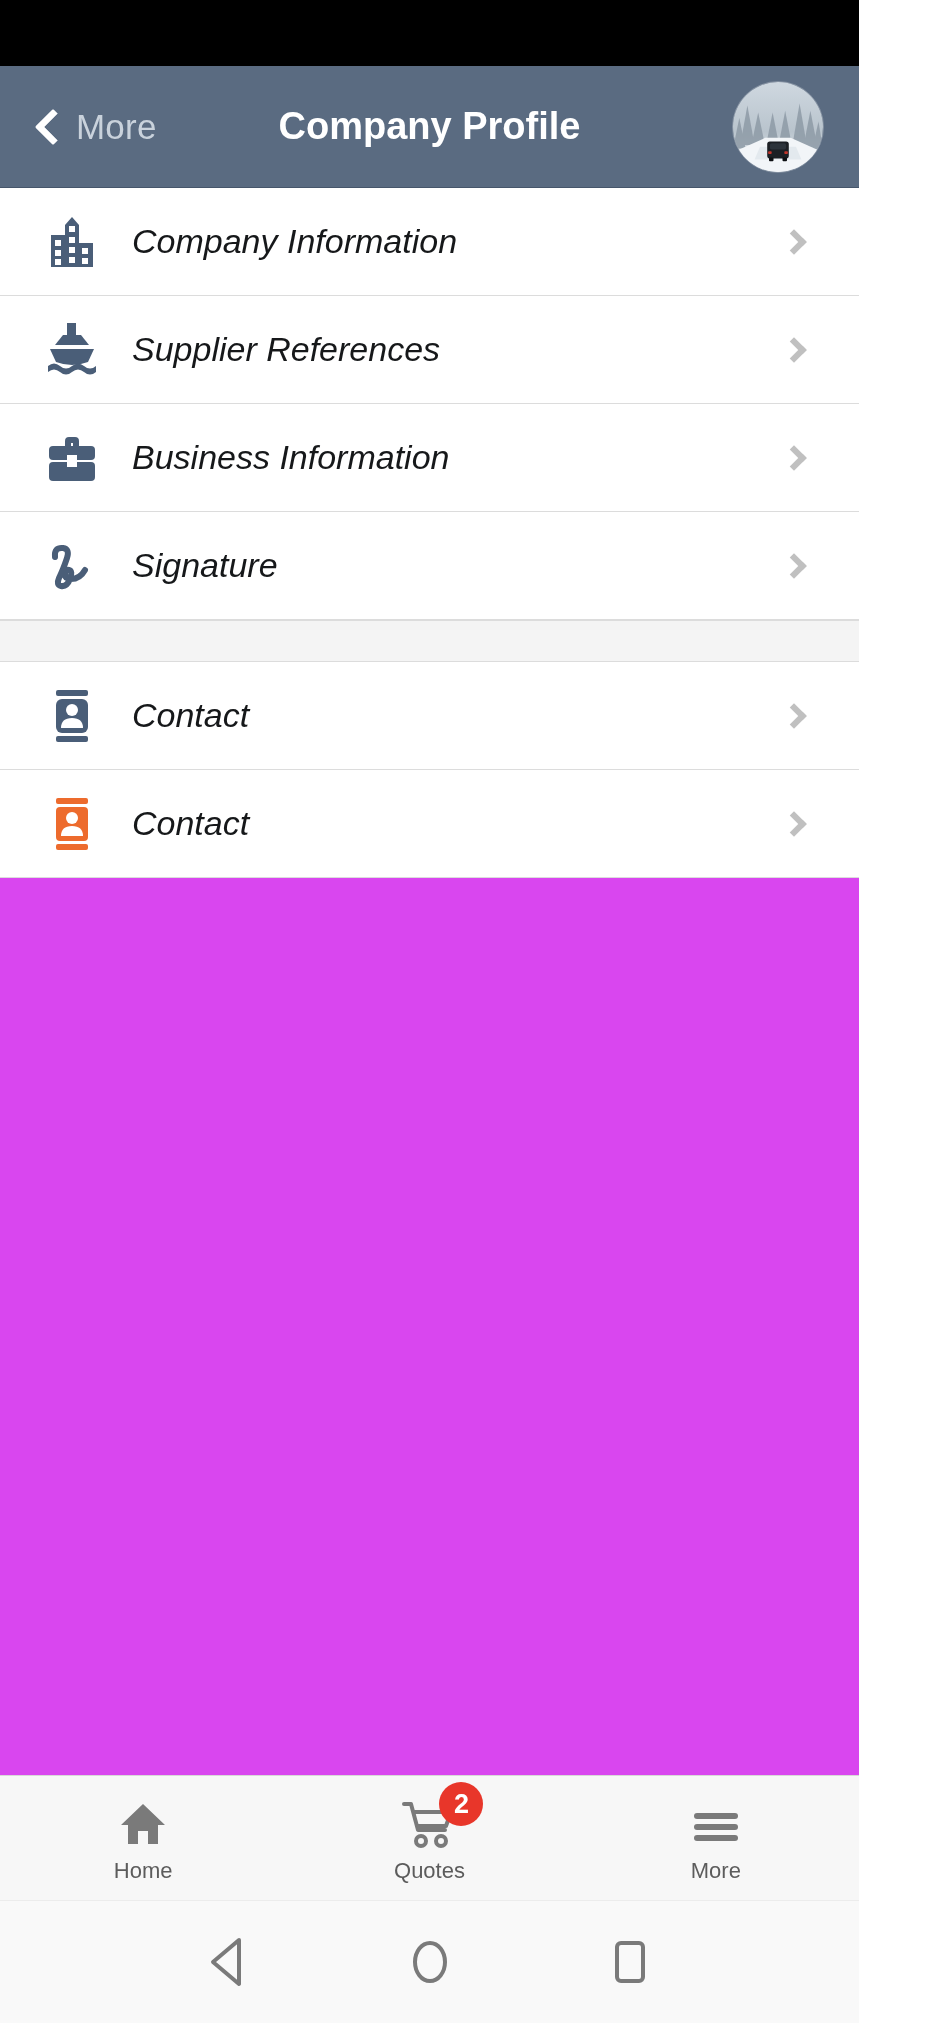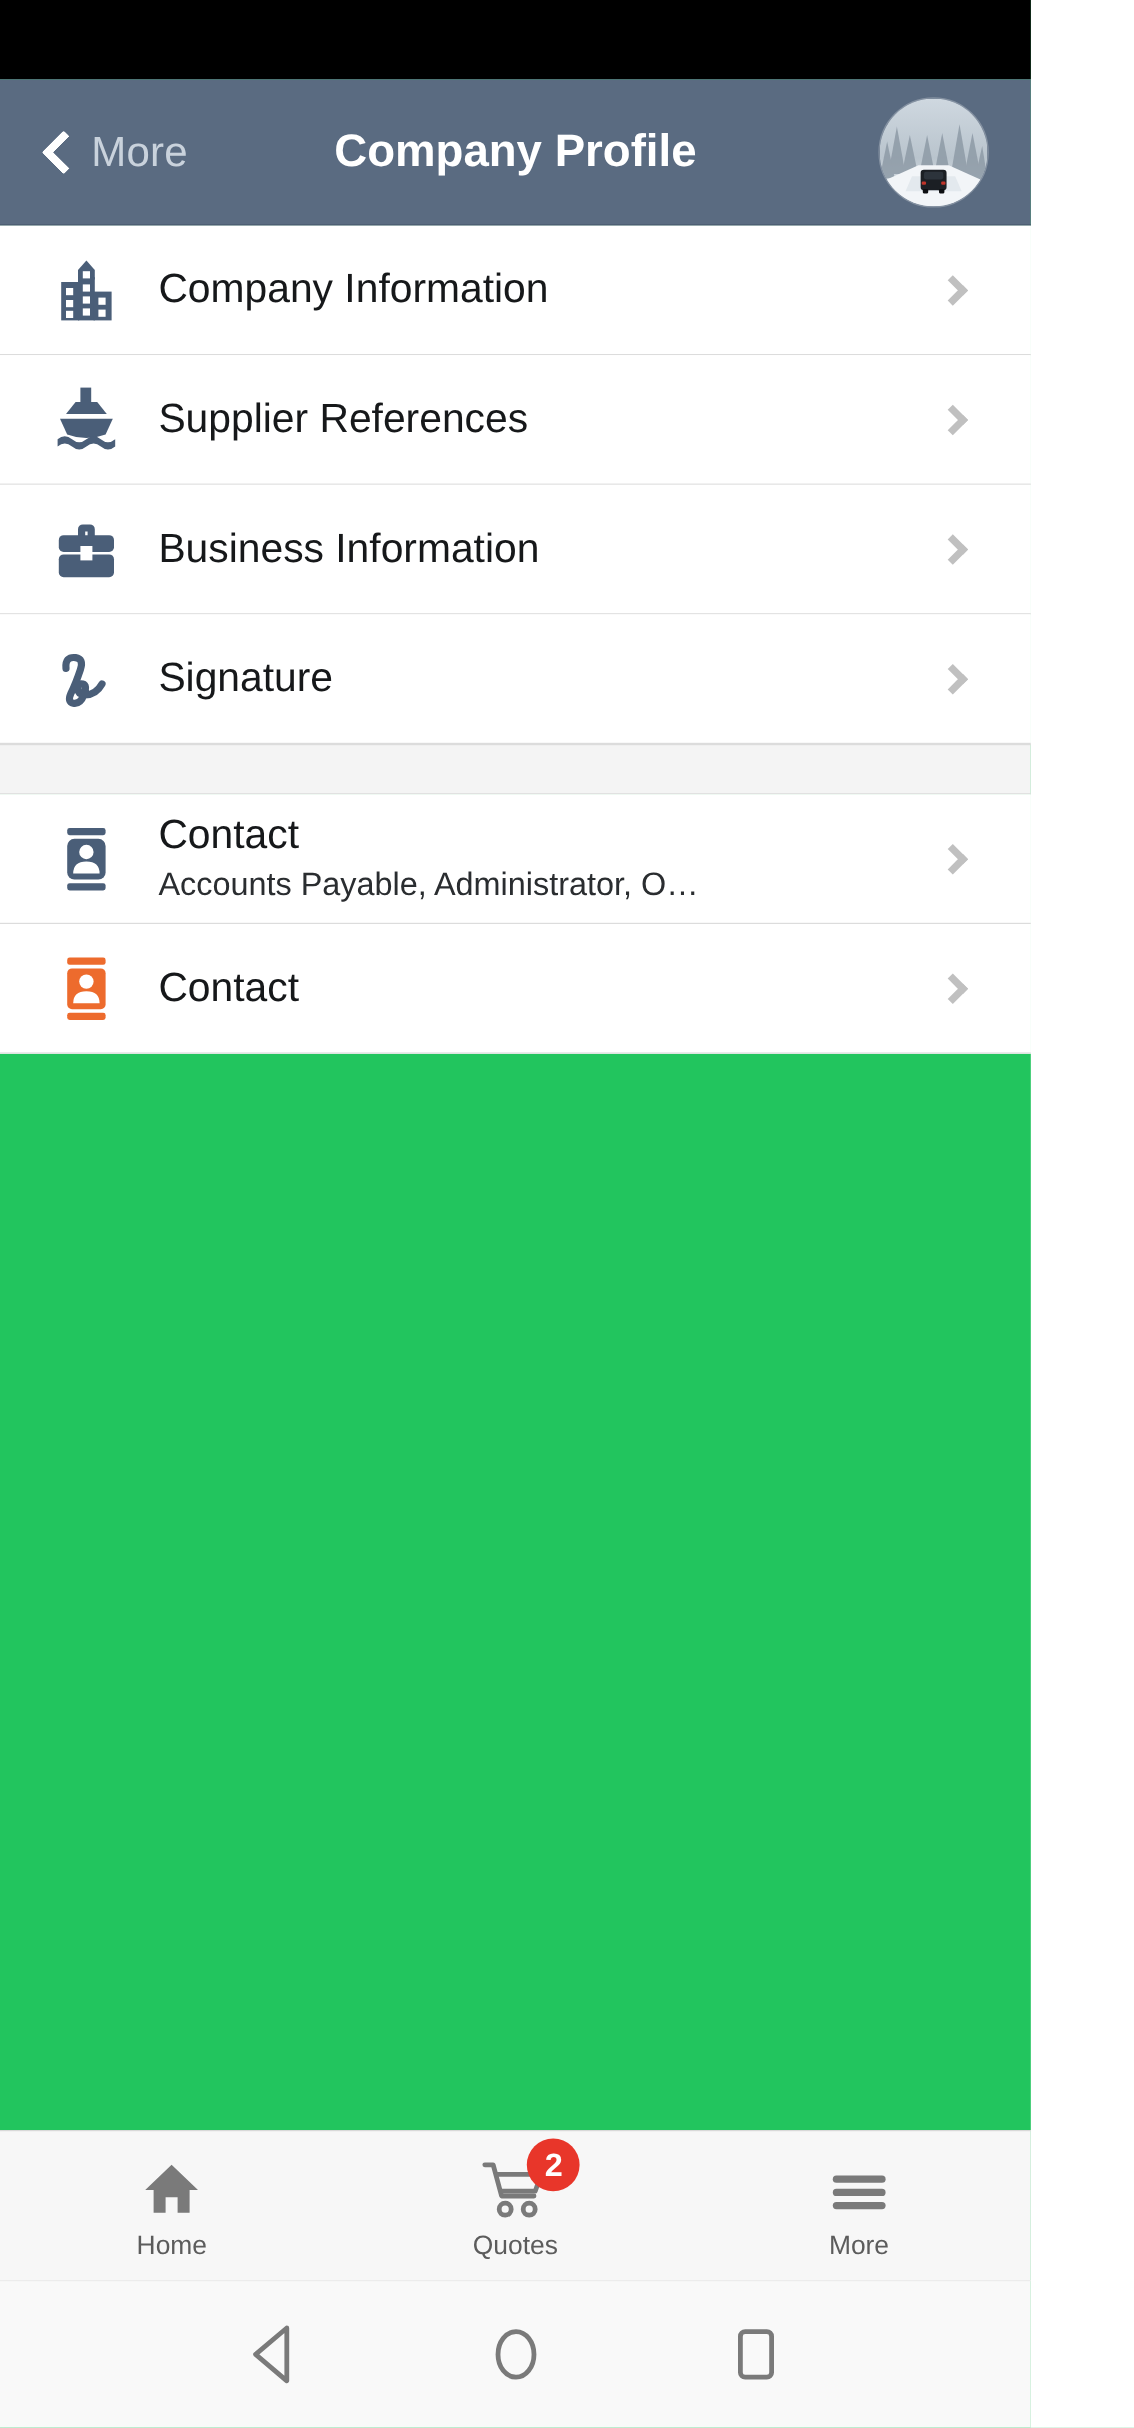--- a/index.html
+++ b/index.html
@@ -2,21 +2,21 @@
 <html><head>
 <meta charset="utf-8">
 <style>
   * { margin:0; padding:0; box-sizing:border-box; }
   html, body {
     width:945px; height:2023px;
     background:#ffffff;
     font-family:"Liberation Sans", sans-serif;
     overflow:hidden;
   }
-  .phone { position:relative; width:859px; height:2023px; background:#22c55e; }
+  .phone { position:relative; width:859px; height:2023px; background:#d946ef; }
 
   
   .status-bar { height:66px; background:#000000; width:100%; }
 
   
   .app-header {
     height:122px; width:100%;
     background:#5a6b81;
     display:flex; align-items:center;
     position:relative;
@@ -63,21 +63,21 @@
     border-bottom:1px solid #dcdcdc;
     cursor:pointer;
     padding:0 40px;
   }
   .row-icon {
     width:64px; min-width:64px; height:64px;
     display:flex; align-items:center; justify-content:center;
     margin-right:28px;
   }
   .row-icon svg { display:block; }
-  .row-text { flex:1; display:flex; flex-direction:column; justify-content:center; }
+  .row-text { flex:1; display:flex; flex-direction:column; justify-content:center;font-style:italic; }
   .row-title { font-size:34px; color:#16181a; line-height:1.22; }
   .row-sub { font-size:27px; color:#2a2d30; line-height:1.3; margin-top:3px; }
   .chev-right {
     width:18px; height:18px;
     border-top:6px solid #c0c0c0;
     border-right:6px solid #c0c0c0;
     transform:rotate(45deg);
     margin-right:16px;
   }
 
@@ -265,21 +265,20 @@
             <rect x="13" y="12" width="32" height="34" rx="6"></rect>
           </g>
           <g fill="#ffffff">
             <circle cx="29" cy="23" r="6"></circle>
             <path d="M18 41 q0 -10 11 -10 q11 0 11 10 Z"></path>
           </g>
         </svg>
       </span>
       <span class="row-text">
         <span class="row-title">Contact</span>
-        <span class="row-sub">Accounts Payable, Administrator, O…</span>
       </span>
       <span class="chev-right"></span>
     </div>
 
     <div class="row">
       <span class="row-icon">
         <svg width="58" height="58" viewBox="0 0 58 58">
           <g fill="#ed6b2d">
             <rect x="13" y="3" width="32" height="6" rx="2"></rect>
             <rect x="13" y="49" width="32" height="6" rx="2"></rect>

